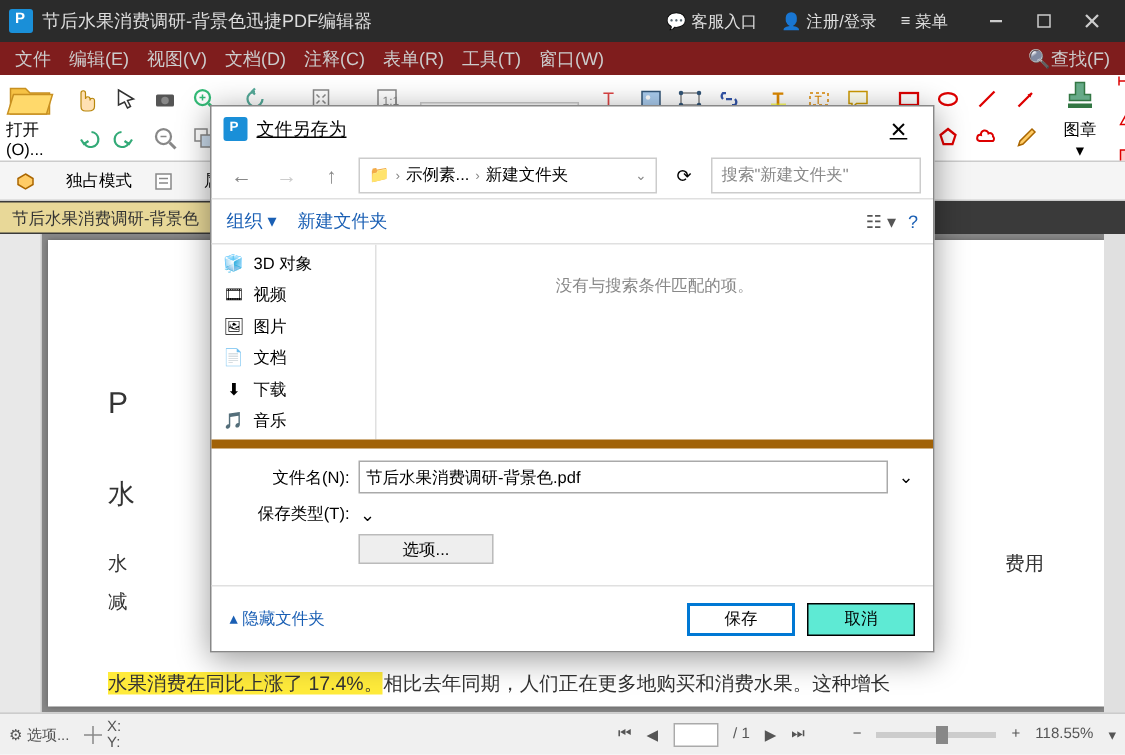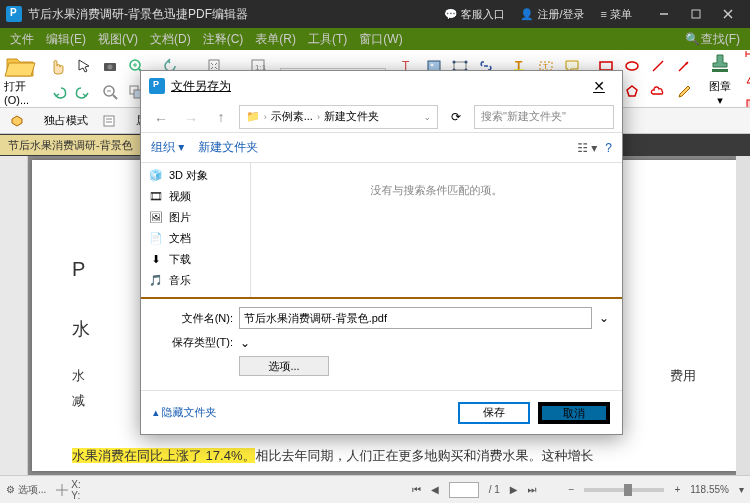--- a/index.html
+++ b/index.html
@@ -9,21 +9,21 @@
 .titlebar { height: 28px; background: #2b2b2b; color: #ddd; display: flex; align-items: center; padding: 0 6px; }
 .titlebar .appicon { width: 16px; height: 16px; background: #1a8fd8; border-radius: 2px; margin-right: 6px; position: relative; }
 .titlebar .appicon::after { content: "P"; color: #fff; font-size: 10px; font-weight: bold; position: absolute; left: 4px; top: 1px; }
 .titlebar .title { flex: 1; font-size: 12px; }
 .titlebar .tbtn { padding: 0 8px; height: 28px; display: flex; align-items: center; font-size: 11px; cursor: pointer; }
 .titlebar .tbtn svg, .titlebar .tbtn span.gl { margin-right: 3px; }
 .wincontrols { display: flex; margin-left: 8px; }
 .wincontrols .wbtn { width: 32px; height: 28px; display: flex; align-items: center; justify-content: center; cursor: pointer; }
 
 
-.menubar { height: 22px; background: #4d7c0f; color: #ccc; display: flex; align-items: center; padding: 0 4px; font-size: 12px; }
+.menubar { height: 22px; background: #7f1d1d; color: #ccc; display: flex; align-items: center; padding: 0 4px; font-size: 12px; }
 .menubar .mi { padding: 0 6px; cursor: pointer; }
 
 
 .toolbar { height: 58px; background: #fff; border-bottom: 1px solid #ccc; display: flex; align-items: center; padding: 2px 4px; gap: 2px; overflow: hidden; }
 .toolbar .tbtn2 { width: 24px; height: 24px; display: flex; align-items: center; justify-content: center; cursor: pointer; }
 .toolbar .bigbtn { width: 42px; display: flex; flex-direction: column; align-items: center; cursor: pointer; font-size: 11px; }
 .toolbar .sep { width: 1px; height: 40px; background: #ddd; margin: 0 3px; }
 .zoom { display: flex; align-items: center; border: 1px solid #ccc; height: 22px; }
 .zoom input { width: 56px; border: none; text-align: center; font-size: 11px; outline: none; }
 .zoom .zb { width: 16px; height: 20px; display: flex; align-items: center; justify-content: center; cursor: pointer; font-size: 10px; }
@@ -63,30 +63,30 @@
 .dialog .dnav .crumb .csep { color: #888; font-size: 9px; }
 .dialog .dnav .refresh { width: 24px; cursor: pointer; text-align: center; }
 .dialog .dnav .search { width: 140px; height: 24px; border: 1px solid #ccc; padding: 0 6px; font-size: 11px; color: #888; display: flex; align-items: center; }
 .dialog .dtool { height: 30px; display: flex; align-items: center; padding: 0 10px; gap: 14px; color: #1a5fb4; font-size: 12px; border-bottom: 1px solid #e0e0e0; }
 .dialog .dtool .dtr { margin-left: auto; display: flex; gap: 8px; color: #555; }
 .dialog .dbody { flex: 1; display: flex; overflow: hidden; }
 .dialog .dside { width: 110px; border-right: 1px solid #e0e0e0; overflow-y: auto; padding: 2px 0; }
 .dialog .dside .ditem { display: flex; align-items: center; gap: 6px; padding: 3px 8px; font-size: 11px; cursor: pointer; }
 .dialog .dside .ditem .dic { width: 14px; height: 14px; display: flex; align-items: center; justify-content: center; font-size: 11px; }
 .dialog .dmain { flex: 1; display: flex; align-items: flex-start; justify-content: center; padding-top: 20px; color: #888; font-size: 11px; }
-.dialog .dfields { padding: 8px 12px; border-top: 2px solid #a16207; }
+.dialog .dfields { padding: 8px 12px; border-top: 6px solid #a16207; }
 .dialog .drow { display: flex; align-items: center; margin-bottom: 6px; gap: 6px; }
 .dialog .drow .dlbl { width: 80px; text-align: right; font-size: 11px; }
 .dialog .drow input, .dialog .drow select { flex: 1; height: 22px; border: 1px solid #aaa; padding: 0 4px; font-size: 11px; background: #fff; }
 .dialog .dopts { text-align: center; }
 .dialog .dopts button { width: 90px; height: 20px; font-size: 11px; background: #eee; border: 1px solid #bbb; cursor: pointer; }
 .dialog .dfoot { height: 44px; border-top: 1px solid #e0e0e0; display: flex; align-items: center; padding: 0 12px; gap: 10px; }
 .dialog .dfoot .hide { font-size: 11px; color: #1a5fb4; cursor: pointer; }
 .dialog .dfoot .btns { margin-left: auto; display: flex; gap: 8px; }
-.dialog .dfoot button { width: 72px; height: 22px; font-size: 11px; border: 4px solid #000000; cursor: pointer; background: #0369a1; }
+.dialog .dfoot button { width: 72px; height: 22px; font-size: 11px; border: 1px solid #000000; cursor: pointer; background: #5eead4; }
 .dialog .dfoot button.primary { border: 2px solid #0078d4; background: #fff; }
 
 svg { display: block; }
 </style>
 </head>
 <body>
 
 <div class="titlebar">
   <div class="appicon"></div>
   <div class="title">节后水果消费调研-背景色迅捷PDF编辑器</div>

